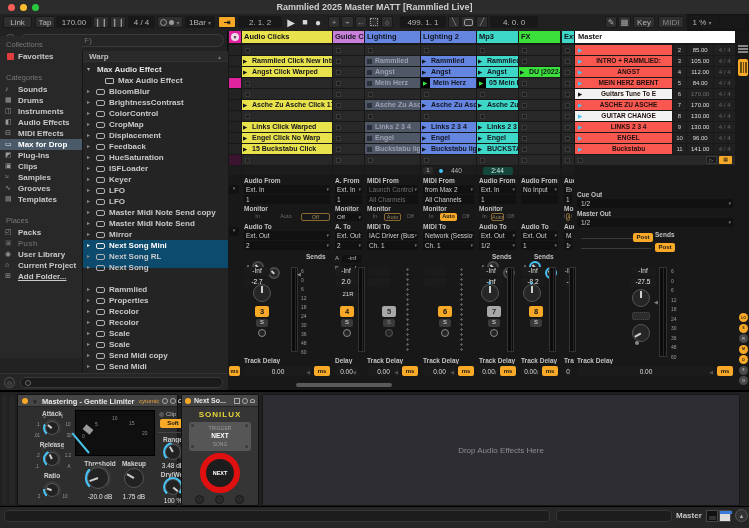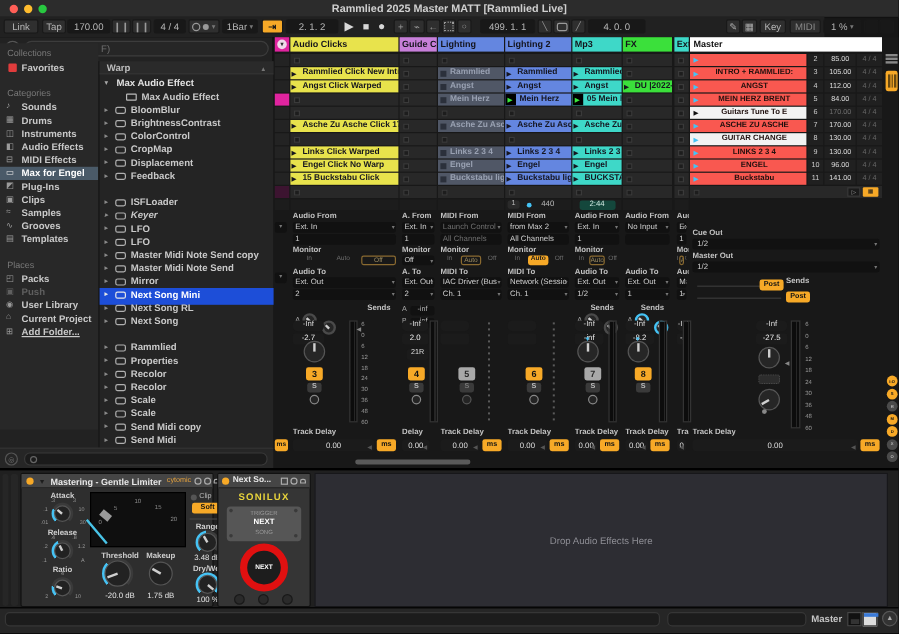--- a/index.html
+++ b/index.html
@@ -103,21 +103,21 @@
         <div style="position: absolute; box-sizing: border-box; left: 0px; top: 81px; width: 82px; height: 11px;">
           <div style="position: absolute; box-sizing: border-box; left: 5px; top: 1px; font-size: 7px; color: rgb(154, 154, 154);">◧</div>
           <div style="position: absolute; box-sizing: border-box; left: 18px; top: 1px; font-size: 8px; font-weight: bold; color: rgb(201, 201, 201);">Audio Effects</div>
         </div>
         <div style="position: absolute; box-sizing: border-box; left: 0px; top: 92px; width: 82px; height: 11px;">
           <div style="position: absolute; box-sizing: border-box; left: 5px; top: 1px; font-size: 7px; color: rgb(154, 154, 154);">⊟</div>
           <div style="position: absolute; box-sizing: border-box; left: 18px; top: 1px; font-size: 8px; font-weight: bold; color: rgb(201, 201, 201);">MIDI Effects</div>
         </div>
         <div style="position: absolute; box-sizing: border-box; left: 0px; top: 103px; width: 82px; height: 11px; background: rgb(74, 90, 104);">
           <div style="position: absolute; box-sizing: border-box; left: 5px; top: 1px; font-size: 7px; color: rgb(232, 232, 232);">▭</div>
-          <div style="position: absolute; box-sizing: border-box; left: 18px; top: 1px; font-size: 8px; font-weight: bold; color: rgb(255, 255, 255);">Max for Engel</div>
+          <div style="position: absolute; box-sizing: border-box; left: 18px; top: 1px; font-size: 8px; font-weight: bold; color: rgb(255, 255, 255);">Max for Drop</div>
         </div>
         <div style="position: absolute; box-sizing: border-box; left: 0px; top: 114px; width: 82px; height: 11px;">
           <div style="position: absolute; box-sizing: border-box; left: 5px; top: 1px; font-size: 7px; color: rgb(154, 154, 154);">◩</div>
           <div style="position: absolute; box-sizing: border-box; left: 18px; top: 1px; font-size: 8px; font-weight: bold; color: rgb(201, 201, 201);">Plug-Ins</div>
         </div>
         <div style="position: absolute; box-sizing: border-box; left: 0px; top: 125px; width: 82px; height: 11px;">
           <div style="position: absolute; box-sizing: border-box; left: 5px; top: 1px; font-size: 7px; color: rgb(154, 154, 154);">▣</div>
           <div style="position: absolute; box-sizing: border-box; left: 18px; top: 1px; font-size: 8px; font-weight: bold; color: rgb(201, 201, 201);">Clips</div>
         </div>
         <div style="position: absolute; box-sizing: border-box; left: 0px; top: 136px; width: 82px; height: 11px;">
@@ -190,26 +190,31 @@
         <div style="position: absolute; box-sizing: border-box; left: 0px; top: 79px; width: 146px; height: 11px;">
           <div style="position: absolute; box-sizing: border-box; left: 4px; top: 1px; font-size: 6px; color: rgb(138, 138, 138);">▸</div>
           <div style="position: absolute; box-sizing: border-box; left: 13px; top: 3px; width: 9px; height: 6px; border: 1px solid rgb(176, 176, 176); border-radius: 2px;"></div>
           <div style="position: absolute; box-sizing: border-box; left: 26px; top: 1px; font-size: 8px; font-weight: bold; color: rgb(201, 201, 201); white-space: nowrap;">Displacement</div>
         </div>
         <div style="position: absolute; box-sizing: border-box; left: 0px; top: 90px; width: 146px; height: 11px;">
           <div style="position: absolute; box-sizing: border-box; left: 4px; top: 1px; font-size: 6px; color: rgb(138, 138, 138);">▸</div>
           <div style="position: absolute; box-sizing: border-box; left: 13px; top: 3px; width: 9px; height: 6px; border: 1px solid rgb(176, 176, 176); border-radius: 2px;"></div>
           <div style="position: absolute; box-sizing: border-box; left: 26px; top: 1px; font-size: 8px; font-weight: bold; color: rgb(201, 201, 201); white-space: nowrap;">Feedback</div>
         </div>
+        <div style="position: absolute; box-sizing: border-box; left: 0px; top: 101px; width: 146px; height: 11px;">
+          <div style="position: absolute; box-sizing: border-box; left: 4px; top: 1px; font-size: 6px; color: rgb(138, 138, 138);">▸</div>
+          <div style="position: absolute; box-sizing: border-box; left: 13px; top: 3px; width: 9px; height: 6px; border: 1px solid rgb(176, 176, 176); border-radius: 2px;"></div>
+          <div style="position: absolute; box-sizing: border-box; left: 26px; top: 1px; font-size: 8px; font-weight: bold; color: rgb(201, 201, 201); white-space: nowrap;">HueSaturation</div>
+        </div>
         <div style="position: absolute; box-sizing: border-box; left: 0px; top: 112px; width: 146px; height: 11px;">
           <div style="position: absolute; box-sizing: border-box; left: 4px; top: 1px; font-size: 6px; color: rgb(138, 138, 138);">▸</div>
           <div style="position: absolute; box-sizing: border-box; left: 13px; top: 3px; width: 9px; height: 6px; border: 1px solid rgb(176, 176, 176); border-radius: 2px;"></div>
           <div style="position: absolute; box-sizing: border-box; left: 26px; top: 1px; font-size: 8px; font-weight: bold; color: rgb(201, 201, 201); white-space: nowrap;">ISFLoader</div>
         </div>
-        <div style="position: absolute; box-sizing: border-box; left: 0px; top: 123px; width: 146px; height: 11px; font-style: italic;">
+        <div style="position: absolute; box-sizing: border-box; left: 0px; top: 123px; width: 146px; height: 11px;">
           <div style="position: absolute; box-sizing: border-box; left: 4px; top: 1px; font-size: 6px; color: rgb(138, 138, 138);">▸</div>
           <div style="position: absolute; box-sizing: border-box; left: 13px; top: 3px; width: 9px; height: 6px; border: 1px solid rgb(176, 176, 176); border-radius: 2px;"></div>
           <div style="position: absolute; box-sizing: border-box; left: 26px; top: 1px; font-size: 8px; font-weight: bold; color: rgb(201, 201, 201); white-space: nowrap;">Keyer</div>
         </div>
         <div style="position: absolute; box-sizing: border-box; left: 0px; top: 134px; width: 146px; height: 11px;">
           <div style="position: absolute; box-sizing: border-box; left: 4px; top: 1px; font-size: 6px; color: rgb(138, 138, 138);">▸</div>
           <div style="position: absolute; box-sizing: border-box; left: 13px; top: 3px; width: 9px; height: 6px; border: 1px solid rgb(176, 176, 176); border-radius: 2px;"></div>
           <div style="position: absolute; box-sizing: border-box; left: 26px; top: 1px; font-size: 8px; font-weight: bold; color: rgb(201, 201, 201); white-space: nowrap;">LFO</div>
         </div>
         <div style="position: absolute; box-sizing: border-box; left: 0px; top: 145px; width: 146px; height: 11px;">
@@ -225,21 +230,21 @@
         <div style="position: absolute; box-sizing: border-box; left: 0px; top: 156px; width: 146px; height: 11px;">
           <div style="position: absolute; box-sizing: border-box; left: 4px; top: 1px; font-size: 6px; color: rgb(138, 138, 138);">▸</div>
           <div style="position: absolute; box-sizing: border-box; left: 13px; top: 3px; width: 9px; height: 6px; border: 1px solid rgb(176, 176, 176); border-radius: 2px;"></div>
           <div style="position: absolute; box-sizing: border-box; left: 26px; top: 1px; font-size: 8px; font-weight: bold; color: rgb(201, 201, 201); white-space: nowrap;">Master Midi Note Send copy</div>
         </div>
         <div style="position: absolute; box-sizing: border-box; left: 0px; top: 178px; width: 146px; height: 11px;">
           <div style="position: absolute; box-sizing: border-box; left: 4px; top: 1px; font-size: 6px; color: rgb(138, 138, 138);">▸</div>
           <div style="position: absolute; box-sizing: border-box; left: 13px; top: 3px; width: 9px; height: 6px; border: 1px solid rgb(176, 176, 176); border-radius: 2px;"></div>
           <div style="position: absolute; box-sizing: border-box; left: 26px; top: 1px; font-size: 8px; font-weight: bold; color: rgb(201, 201, 201); white-space: nowrap;">Mirror</div>
         </div>
-        <div style="position: absolute; box-sizing: border-box; left: 0px; top: 189px; width: 146px; height: 14px; background: #1d4ed8;">
+        <div style="position: absolute; box-sizing: border-box; left: 0px; top: 189px; width: 146px; height: 28px; background: #0c4a6e;">
           <div style="position: absolute; box-sizing: border-box; left: 4px; top: 1px; font-size: 6px; color: rgb(232, 232, 232);">▸</div>
           <div style="position: absolute; box-sizing: border-box; left: 13px; top: 3px; width: 9px; height: 6px; border: 1px solid rgb(232, 232, 232); border-radius: 2px;"></div>
           <div style="position: absolute; box-sizing: border-box; left: 26px; top: 1px; font-size: 8px; font-weight: bold; color: rgb(255, 255, 255); white-space: nowrap;">Next Song Mini</div>
         </div>
         <div style="position: absolute; box-sizing: border-box; left: 0px; top: 200px; width: 146px; height: 11px;">
           <div style="position: absolute; box-sizing: border-box; left: 4px; top: 1px; font-size: 6px; color: rgb(138, 138, 138);">▸</div>
           <div style="position: absolute; box-sizing: border-box; left: 13px; top: 3px; width: 9px; height: 6px; border: 1px solid rgb(176, 176, 176); border-radius: 2px;"></div>
           <div style="position: absolute; box-sizing: border-box; left: 26px; top: 1px; font-size: 8px; font-weight: bold; color: rgb(201, 201, 201); white-space: nowrap;">Next Song RL</div>
         </div>
         <div style="position: absolute; box-sizing: border-box; left: 0px; top: 211px; width: 146px; height: 11px;">

